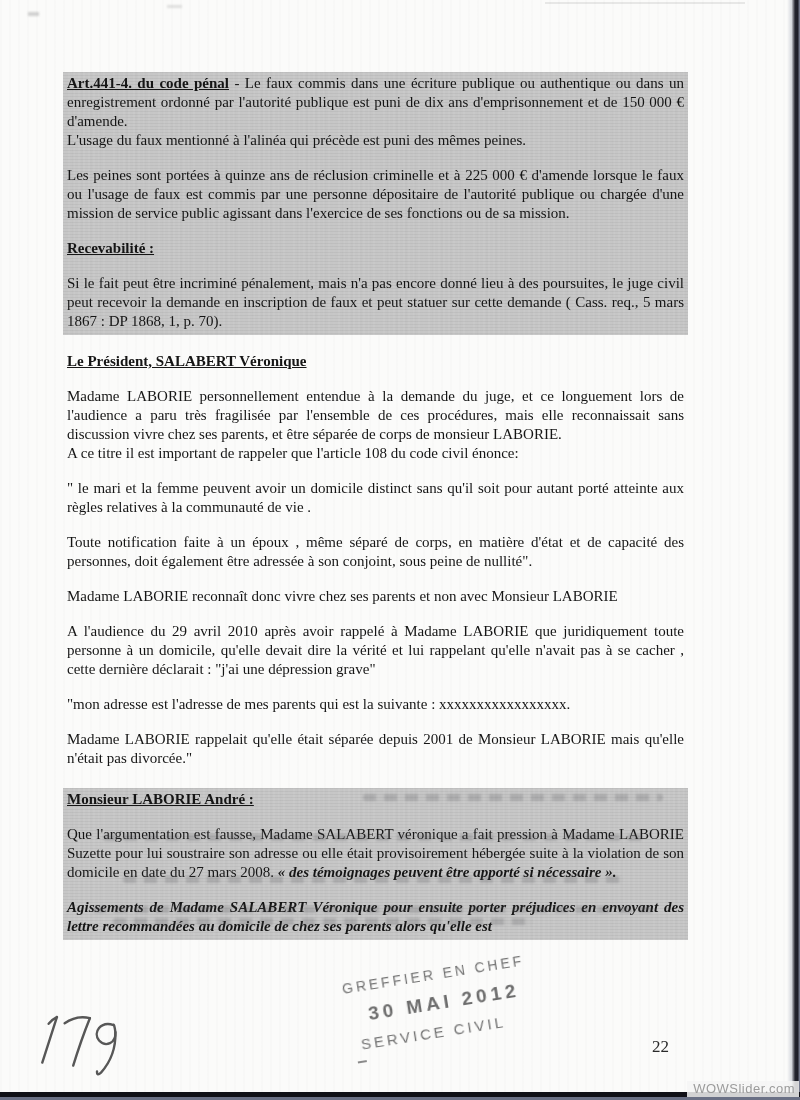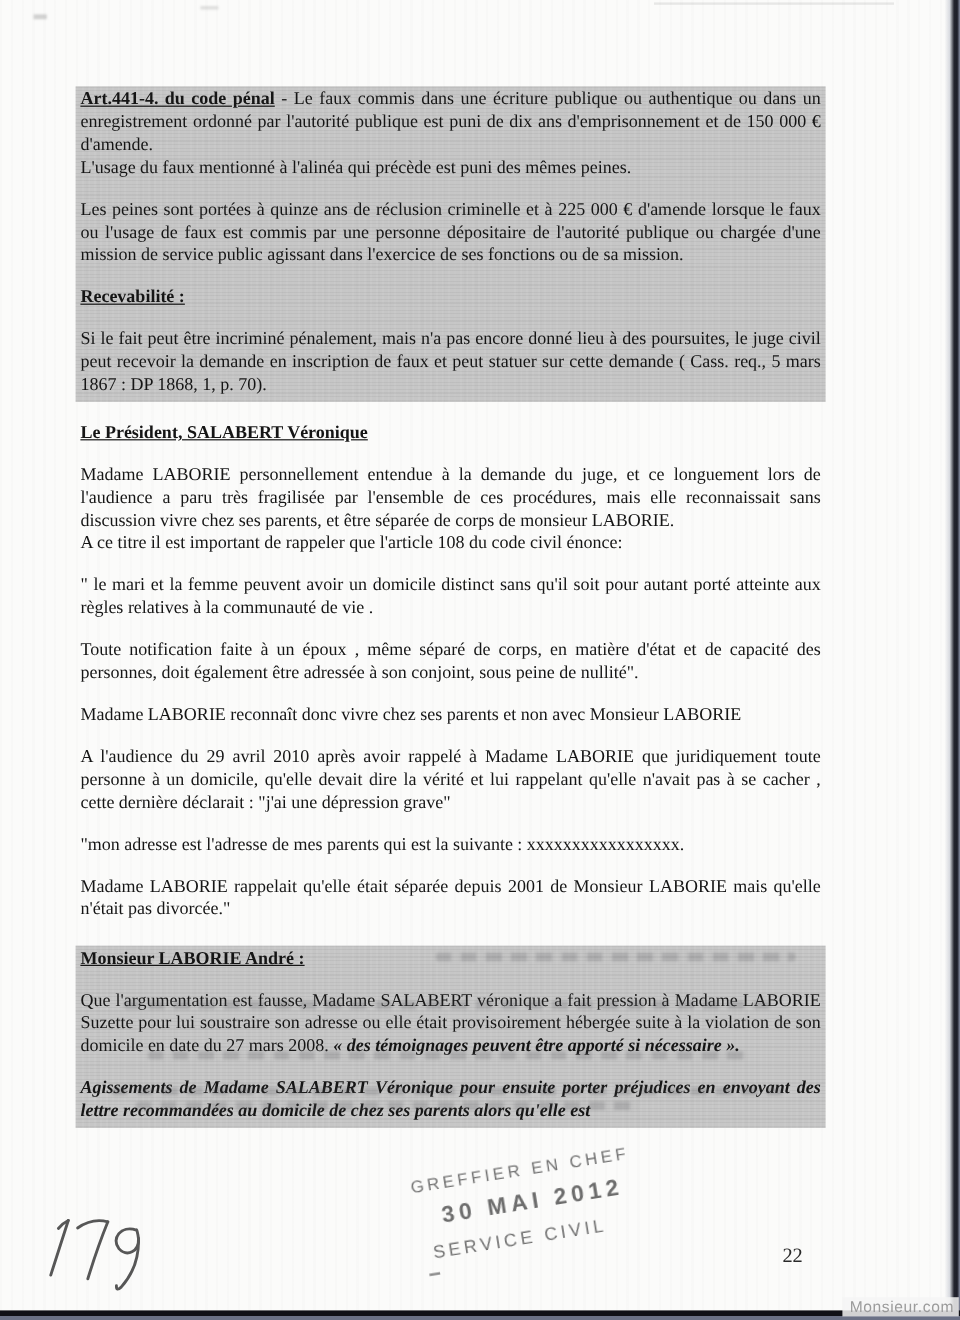--- a/index.html
+++ b/index.html
@@ -125,18 +125,18 @@
 
   <div class="stamp">
     <div class="stamp-line1">GREFFIER EN CHEF</div>
     <div class="stamp-line2">30 MAI 2012</div>
     <div class="stamp-line3">SERVICE CIVIL</div>
     <div class="stamp-dash"></div>
   </div>
 
   <div class="page-number">22</div>
 
-  <a class="watermark" href="#">Monsieur.com</a>
+  <a class="watermark" href="#">WOWSlider.com</a>
 
   <div class="scan-streaks"></div>
   <div class="edge-right"></div>
   <div class="edge-bottom"></div>
 </div>
 
 </body></html>

